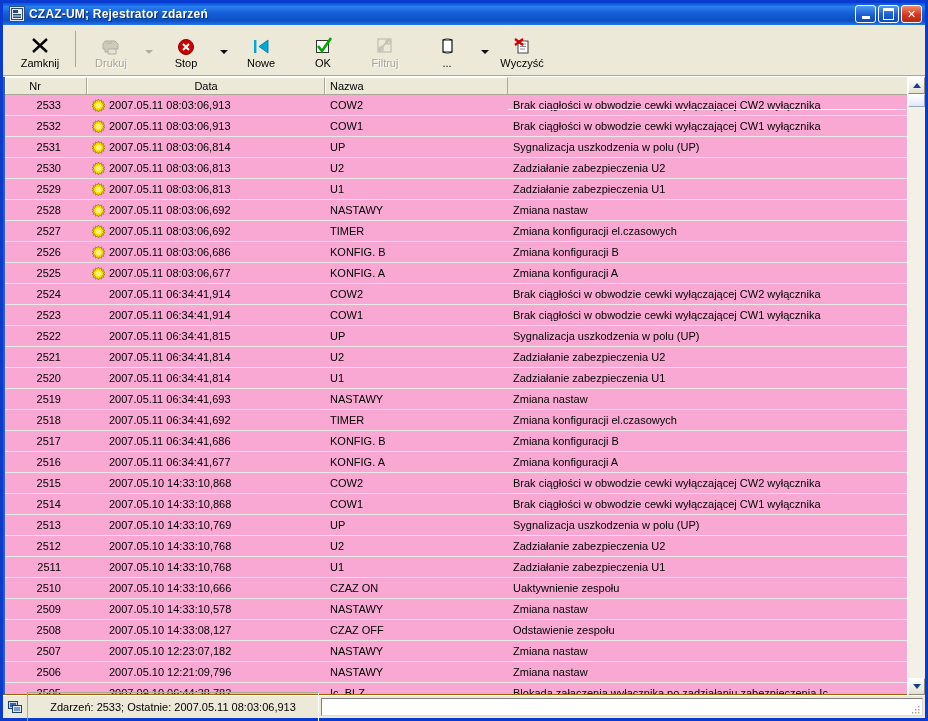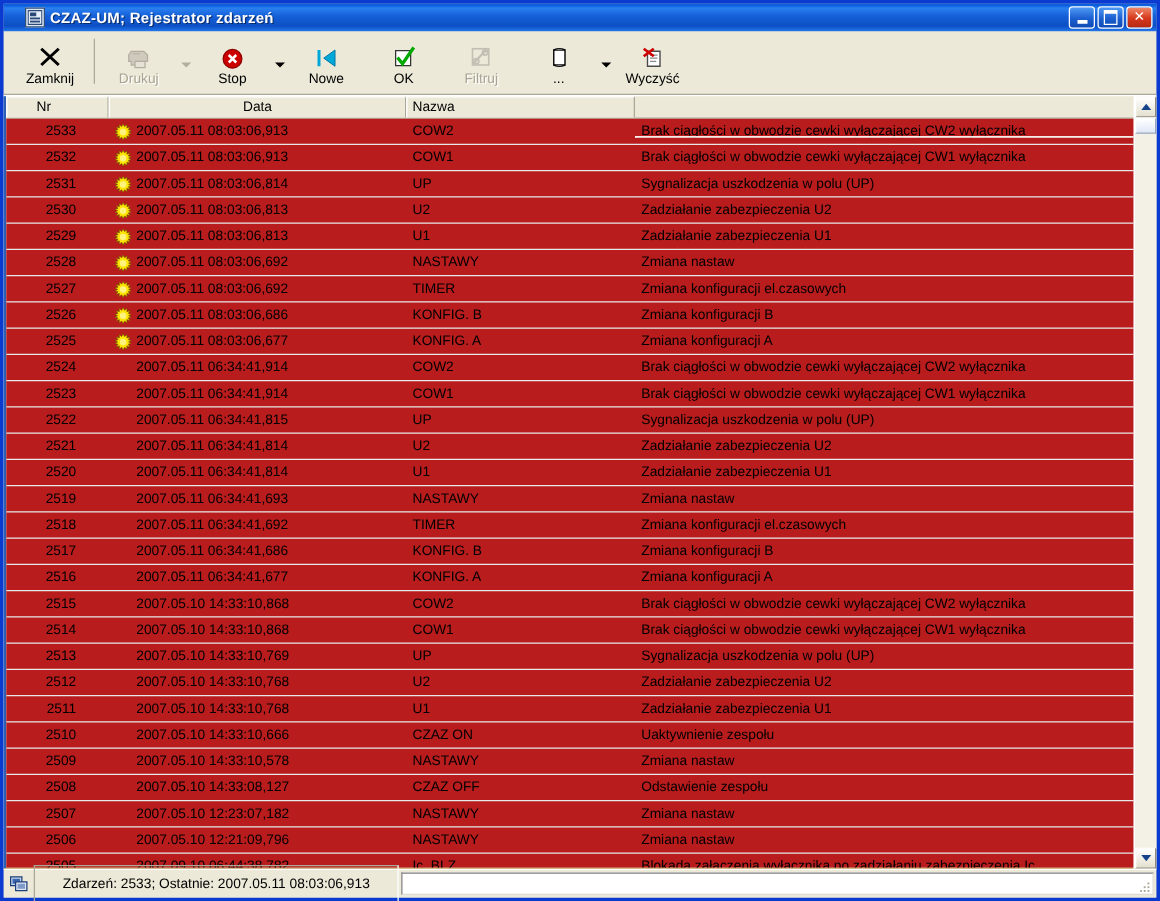--- a/index.html
+++ b/index.html
@@ -17,21 +17,21 @@
     border:3px solid #0a3ad0;
     background:#ece9d8;
     display:flex;flex-direction:column;
   }
 
   
   .titlebar{
     height:22px;min-height:22px;
     background:linear-gradient(to bottom,#0a5ad8 0%,#0f63e0 8%,#2a7ff0 16%,#1560d8 45%,#0d4fc4 80%,#1a6ae0 94%,#2b7ae8 100%);
     display:flex;align-items:center;
-    padding:0 2px 0 17px;
+    padding:0 2px 0 6px;
     position:relative;
   }
   .title-icon{
     width:16px;height:16px;flex:0 0 16px;margin-right:4px;
     background:#dfe8f5;border:1px solid #30507a;
     display:flex;align-items:center;justify-content:center;
     font-size:9px;color:#12306a;line-height:1;
     box-sizing:border-box;
   }
   .title-text{
@@ -110,21 +110,21 @@
     background:#ece9d8;
   }
   .hcell.center{justify-content:center;}
   .hcell.grow{flex:1 1 auto;min-width:0;position:relative;margin-top:32px;}
   .sortmark{
     position:absolute;right:6px;top:6px;
     width:0;height:0;
     border-left:5px solid transparent;border-right:5px solid transparent;
     border-top:4px solid #b9b5a5;
   }
-  .rows{flex:1 1 auto;overflow:hidden;background:#b91c1c;}
+  .rows{flex:1 1 auto;overflow:hidden;background:#f9a8d4;}
   .row{
     display:flex;height:20px;min-height:20px;
     border-bottom:1px solid #e8e8e8;
     font-size:11px;color:#000;
     align-items:center;
   }
   .cell{
     box-sizing:border-box;padding:0 5px;
     white-space:nowrap;overflow:hidden;
     display:flex;align-items:center;height:100%;

